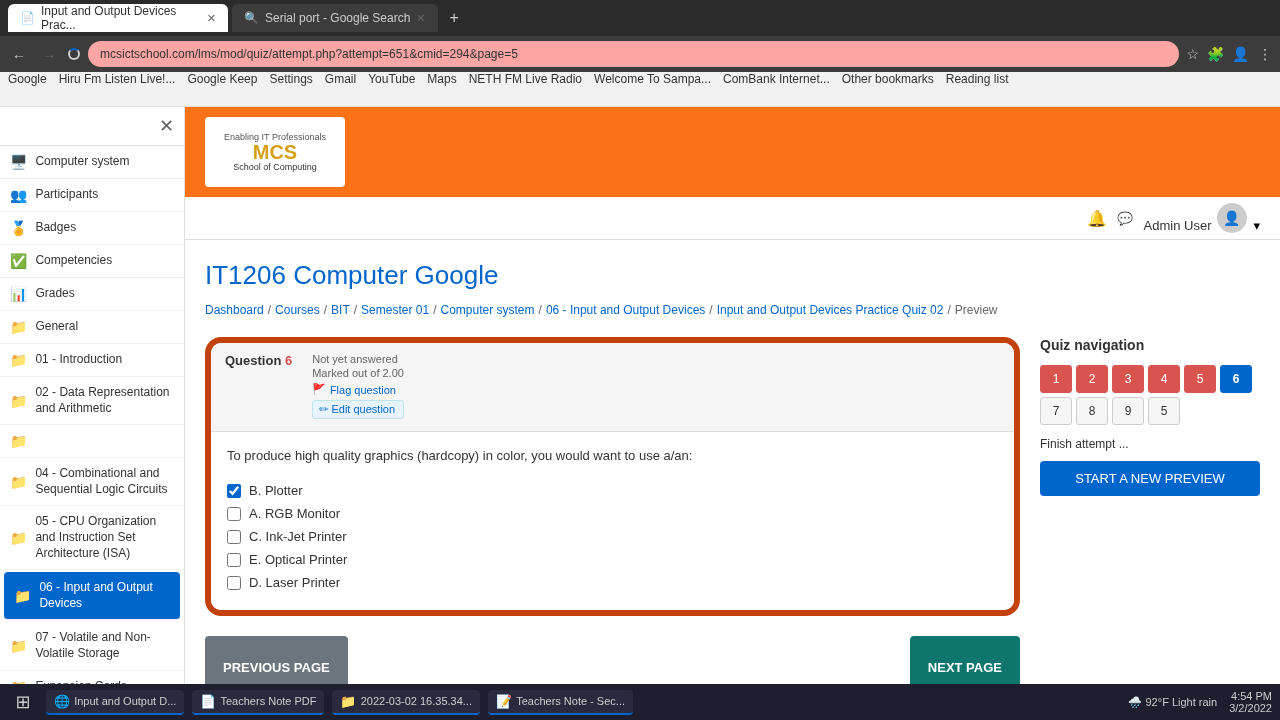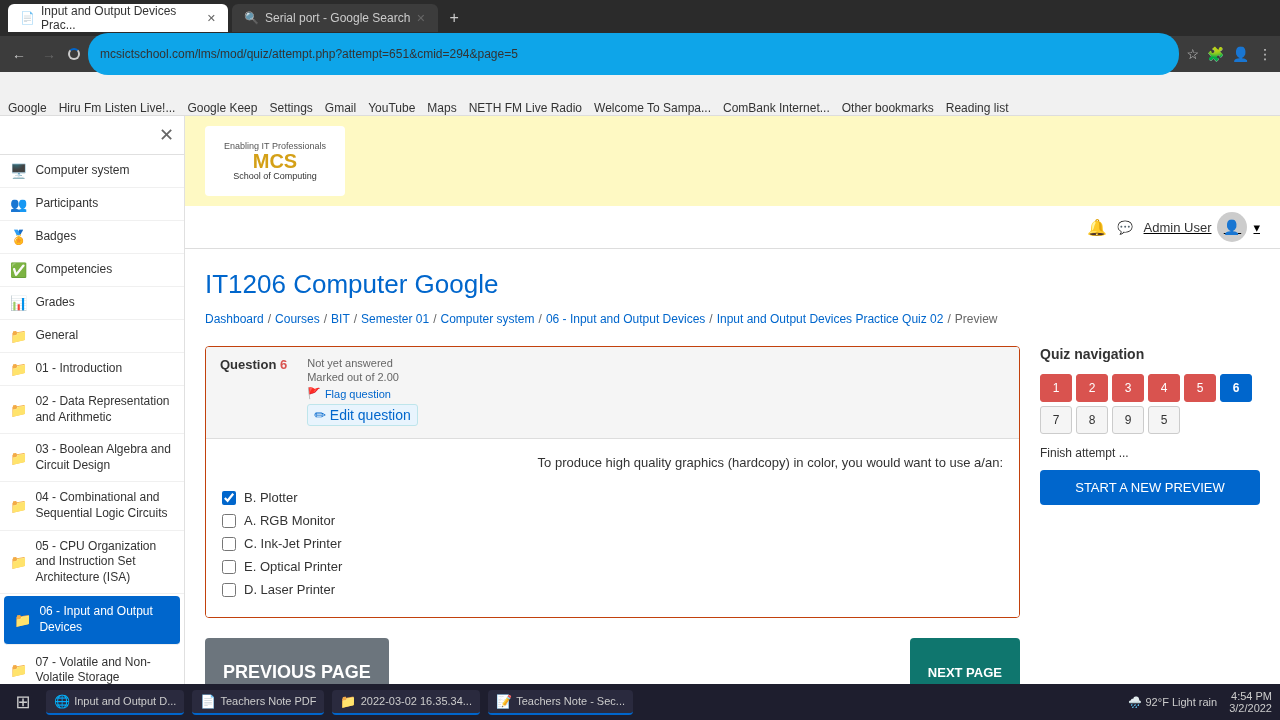--- a/index.html
+++ b/index.html
@@ -8,86 +8,86 @@
     
     .browser-chrome { background: #3c3c3c; }
     .tab-bar { display: flex; align-items: center; background: #2b2b2b; height: 36px; padding: 0 8px; gap: 4px; }
     .tab { display: flex; align-items: center; background: #fff; border-radius: 6px 6px 0 0; height: 28px; padding: 0 12px; font-size: 12px; color: #333; gap: 6px; min-width: 180px; max-width: 220px; }
     .tab.inactive { background: #3c3c3c; color: #ccc; }
     .tab-close { color: #666; font-size: 11px; cursor: pointer; margin-left: auto; }
     .tab-new { color: #ccc; font-size: 16px; padding: 4px 8px; cursor: pointer; }
     .address-bar-row { display: flex; align-items: center; background: #3c3c3c; height: 36px; padding: 0 8px; gap: 8px; }
     .nav-btn { color: #ccc; font-size: 14px; padding: 4px; cursor: pointer; background: none; border: none; }
     .nav-btn:disabled { color: #666; }
-    .address-bar { flex: 1; background: #0ea5e9; border-radius: 20px; height: 42px; display: flex; align-items: center; padding: 0 12px; font-size: 12px; color: #333; }
+    .address-bar { flex: 1; background: #fca5a5; border-radius: 20px; height: 26px; display: flex; align-items: center; padding: 0 12px; font-size: 12px; color: #333; }
     .browser-icons { display: flex; align-items: center; gap: 8px; color: #ccc; font-size: 14px; }
-    .bookmarks-bar { display: flex; align-items: flex-end; background: #f1f1f1; height: 44px; padding: 0 8px; gap: 12px; border-bottom: 1px solid #ddd; font-size: 12px; color: #333; overflow: hidden; }
+    .bookmarks-bar { display: flex; align-items: flex-start; background: #f1f1f1; height: 35px; padding: 0 8px; gap: 12px; border-bottom: 1px solid #ddd; font-size: 12px; color: #333; overflow: hidden; }
     .bookmark-item { white-space: nowrap; cursor: pointer; color: #333; }
 
     
     .main-layout { display: flex; height: calc(720px - 100px); }
 
     
     .sidebar { width: 185px; background: #fff; border-right: 1px solid #e0e0e0; overflow-y: auto; flex-shrink: 0; }
     .sidebar-header { display: flex; align-items: center; justify-content: space-between; padding: 8px 10px; border-bottom: 1px solid #e0e0e0; background: #fff; }
     .sidebar-close { font-size: 18px; color: #666; cursor: pointer; }
     .sidebar-item { display: flex; align-items: center; padding: 8px 10px; gap: 8px; cursor: pointer; font-size: 13px; color: #333; border-bottom: 1px solid #f0f0f0; }
     .sidebar-item.active { background: #0066cc; color: #fff; border-radius: 4px; margin: 2px 4px; }
     .sidebar-item.active .sidebar-icon { color: #fff; }
     .sidebar-icon { font-size: 14px; color: #666; flex-shrink: 0; }
     .sidebar-item-label { font-size: 12px; line-height: 1.3; }
 
     
     .content-area { flex: 1; overflow-y: auto; background: #fff; }
     
     
-    .site-header { background: #fef9c3; display: flex; align-items: center; padding: 10px 20px; min-height: 80px; }
+    .site-header { background: #f97316; display: flex; align-items: center; padding: 10px 20px; min-height: 80px; }
     .logo-container { display: flex; align-items: center; }
     .logo-box { width: 140px; height: 70px; background: #fff; border-radius: 4px; display: flex; flex-direction: column; align-items: center; justify-content: center; font-size: 10px; color: #333; padding: 4px; }
     .logo-mcs { font-size: 20px; font-weight: bold; color: #d4a017; line-height: 1; }
     .logo-subtitle { font-size: 9px; color: #333; text-align: center; }
     .logo-tagline { font-size: 9px; color: #555; text-align: center; }
 
     
     .user-area { display: flex; align-items: center; gap: 10px; padding: 6px 20px; background: #fff; border-bottom: 1px solid #ddd; justify-content: flex-end; }
     .notification-bell { font-size: 16px; color: #666; cursor: pointer; }
-    .user-info { display: flex; align-items: center; gap: 6px; cursor: pointer; text-decoration: underline; }
+    .user-info { display: flex; align-items: flex-end; gap: 6px; cursor: pointer; }
     .user-avatar { width: 30px; height: 30px; border-radius: 50%; background: #ccc; display: flex; align-items: center; justify-content: center; font-size: 14px; }
     .user-name { font-size: 13px; color: #333; }
 
     
     .page-content { padding: 20px; }
     .page-title { font-size: 26px; color: #0066cc; font-weight: normal; margin-bottom: 12px; }
     .breadcrumb { display: flex; align-items: center; gap: 4px; font-size: 12px; color: #0066cc; margin-bottom: 20px; flex-wrap: wrap; }
     .breadcrumb-sep { color: #666; }
     .breadcrumb-item { color: #0066cc; cursor: pointer; }
     .breadcrumb-current { color: #666; }
 
     
     .quiz-area { display: flex; gap: 20px; }
     .question-panel { flex: 1; }
-    .question-box { border: 1px solid #c2410c; border-radius: 4px; overflow: hidden; }
+    .question-box { border: 6px solid #c2410c; border-radius: 16px; overflow: hidden; }
     .question-header { background: #f5f5f5; padding: 10px 14px; border-bottom: 1px solid #ddd; display: flex; gap: 20px; }
     .question-number { font-size: 13px; font-weight: bold; color: #333; }
     .question-number span { color: #d9534f; }
     .question-meta { font-size: 11px; color: #666; }
     .question-meta div { margin-bottom: 2px; }
     .flag-area { display: flex; flex-direction: column; gap: 4px; margin-top: 4px; }
     .flag-link { font-size: 11px; color: #0066cc; cursor: pointer; display: flex; align-items: center; gap: 4px; }
-    .edit-link { font-size: 14px; color: #0066cc; cursor: pointer; display: flex; align-items: center; gap: 4px; background: #e8f4fd; padding: 2px 6px; border-radius: 3px; border: 1px solid #bee5eb; }
+    .edit-link { font-size: 11px; color: #0066cc; cursor: pointer; display: flex; align-items: center; gap: 4px; background: #e8f4fd; padding: 2px 6px; border-radius: 3px; border: 1px solid #bee5eb; }
     .question-body { padding: 16px; background: #fff; }
-    .question-text { font-size: 13px; color: #333; margin-bottom: 16px; text-align: right; }
+    .question-text { font-size: 13px; color: #333; margin-bottom: 16px; }
     .option { display: flex; align-items: center; gap: 8px; padding: 4px 0; }
     .option input[type="checkbox"] { width: 14px; height: 14px; cursor: pointer; }
     .option-label { font-size: 13px; color: #333; }
     .option.selected input[type="checkbox"] { accent-color: #0066cc; }
 
     
     .nav-buttons { display: flex; justify-content: space-between; margin-top: 20px; }
-    .btn-prev { background: #6c757d; color: #fff; border: none; padding: 24px 18px; border-radius: 4px; font-size: 18px; cursor: pointer; font-weight: bold; }
+    .btn-prev { background: #6c757d; color: #fff; border: none; padding: 24px 18px; border-radius: 4px; font-size: 13px; cursor: pointer; font-weight: bold; }
     .btn-next { background: #0f766e; color: #fff; border: none; padding: 8px 18px; border-radius: 4px; font-size: 13px; cursor: pointer; font-weight: bold; }
 
     
     .quiz-nav-panel { width: 220px; flex-shrink: 0; }
     .quiz-nav-title { font-size: 14px; font-weight: bold; color: #333; margin-bottom: 12px; }
     .quiz-nav-grid { display: flex; flex-wrap: wrap; gap: 4px; margin-bottom: 12px; }
     .quiz-nav-btn { width: 32px; height: 28px; border: 1px solid #ccc; background: #f5f5f5; border-radius: 3px; font-size: 12px; color: #333; cursor: pointer; display: flex; align-items: center; justify-content: center; }
     .quiz-nav-btn.answered { background: #d9534f; color: #fff; border-color: #d9534f; }
     .quiz-nav-btn.current { background: #0066cc; color: #fff; border-color: #0066cc; font-weight: bold; }
     .finish-text { font-size: 12px; color: #333; margin-bottom: 10px; }
@@ -192,21 +192,20 @@
     <div class="sidebar-item">
       <span class="sidebar-icon">📁</span>
       <span class="sidebar-item-label">01 - Introduction</span>
     </div>
     <div class="sidebar-item">
       <span class="sidebar-icon">📁</span>
       <span class="sidebar-item-label">02 - Data Representation and Arithmetic</span>
     </div>
     <div class="sidebar-item">
       <span class="sidebar-icon">📁</span>
-      <span class="sidebar-item-label">03 - Boolean Algebra and Circuit Design</span>
     </div>
     <div class="sidebar-item">
       <span class="sidebar-icon">📁</span>
       <span class="sidebar-item-label">04 - Combinational and Sequential Logic Circuits</span>
     </div>
     <div class="sidebar-item">
       <span class="sidebar-icon">📁</span>
       <span class="sidebar-item-label">05 - CPU Organization and Instruction Set Architecture (ISA)</span>
     </div>
     <div class="sidebar-item active">

